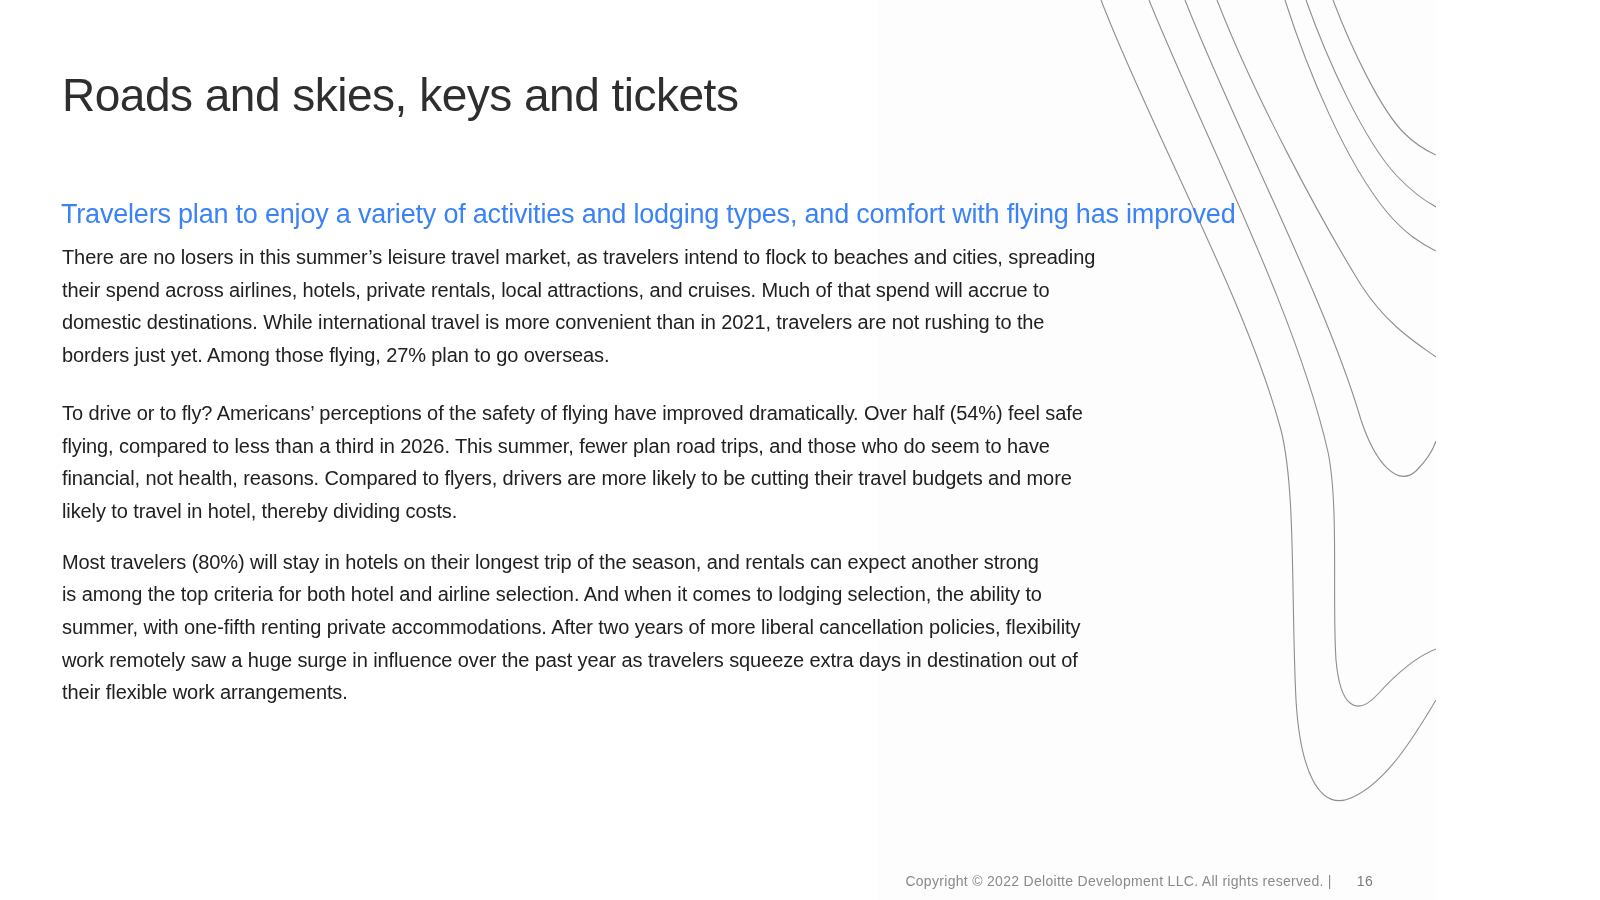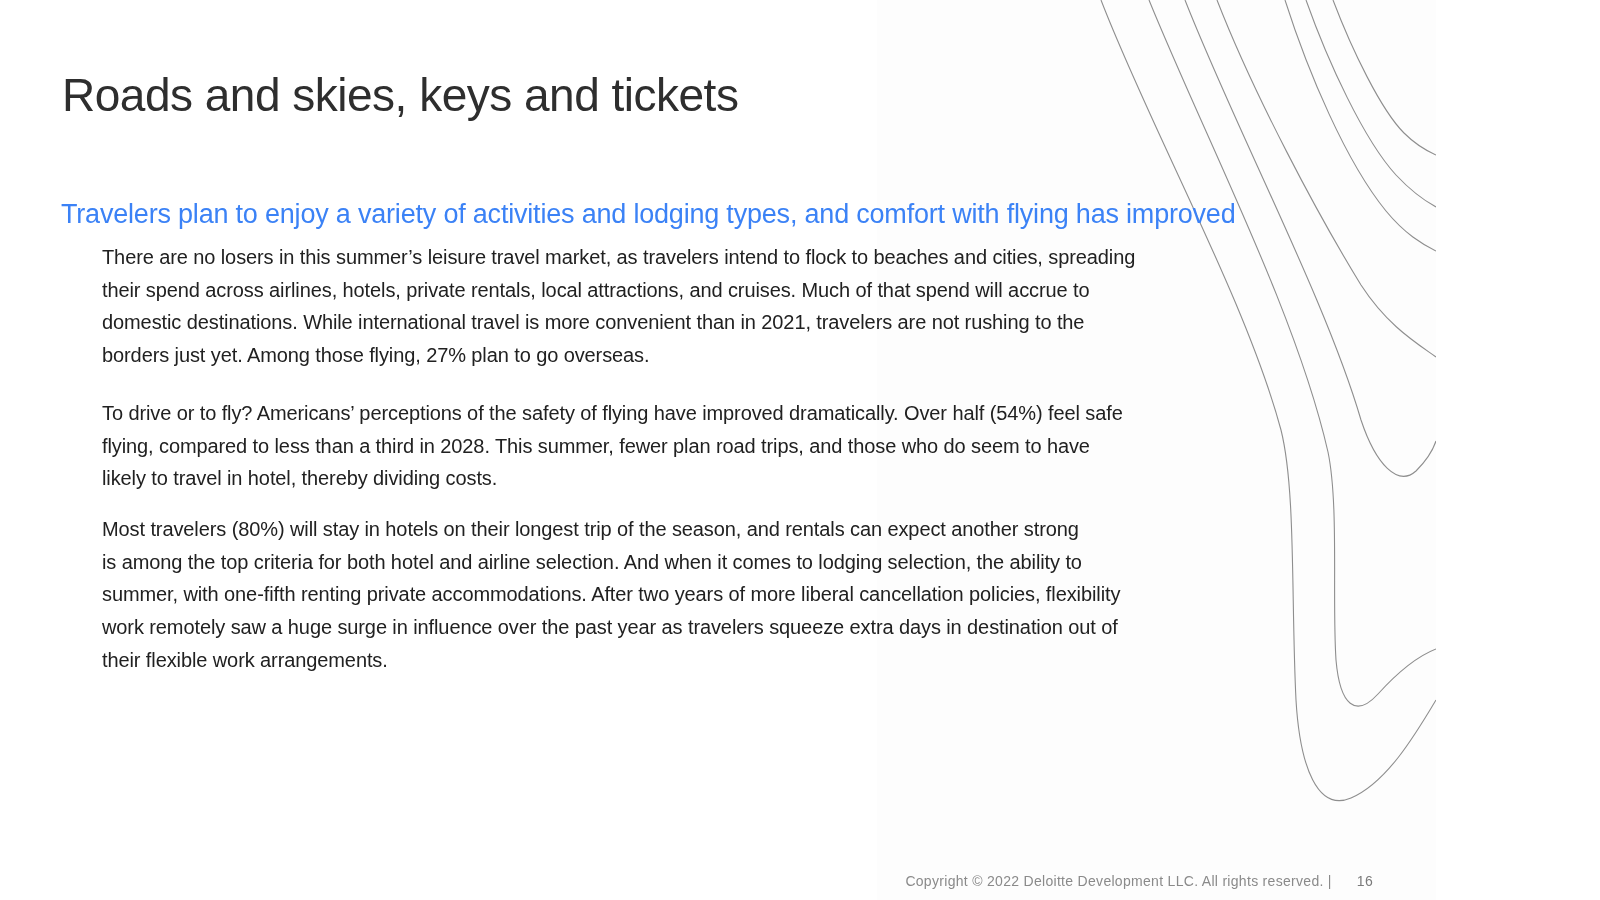--- a/index.html
+++ b/index.html
@@ -68,21 +68,20 @@
     font-weight: 400;
     color: #212121;
     letter-spacing: -0.1px;
   }
   .para { margin: 0 0 25px 0; }
   .para.p2 { margin-bottom: 18px; }
   .para.p3 { margin-bottom: 0; }
   .line {
     line-height: 32.7px;
     white-space: nowrap;
-    margin-left: 40px;
   }
   .footer {
     position: absolute;
     top: 873px;
     right: 63px;
     display: flex;
     align-items: center;
     font-size: 14px;
     letter-spacing: 0.3px;
     color: #8a8a8a;
@@ -117,21 +116,22 @@
 
   <div class="body-text">
     <div class="para p1">
       <div class="line">There are no losers in this summer’s leisure travel market, as travelers intend to flock to beaches and cities, spreading</div>
       <div class="line">their spend across airlines, hotels, private rentals, local attractions, and cruises. Much of that spend will accrue to</div>
       <div class="line">domestic destinations. While international travel is more convenient than in 2021, travelers are not rushing to the</div>
       <div class="line">borders just yet. Among those flying, 27% plan to go overseas.</div>
     </div>
     <div class="para p2">
       <div class="line">To drive or to fly? Americans’ perceptions of the safety of flying have improved dramatically. Over half (54%) feel safe</div>
-      <div class="line">flying, compared to less than a third in 2028. This summer, fewer plan road trips, and those who do seem to have</div>
+      <div class="line">flying, compared to less than a third in 2026. This summer, fewer plan road trips, and those who do seem to have</div>
+      <div class="line">financial, not health, reasons. Compared to flyers, drivers are more likely to be cutting their travel budgets and more</div>
       <div class="line">likely to travel in hotel, thereby dividing costs.</div>
     </div>
     <div class="para p3">
       <div class="line">Most travelers (80%) will stay in hotels on their longest trip of the season, and rentals can expect another strong</div>
       <div class="line">is among the top criteria for both hotel and airline selection. And when it comes to lodging selection, the ability to</div>
       <div class="line">summer, with one-fifth renting private accommodations. After two years of more liberal cancellation policies, flexibility</div>
       <div class="line">work remotely saw a huge surge in influence over the past year as travelers squeeze extra days in destination out of</div>
       <div class="line">their flexible work arrangements.</div>
     </div>
   </div>

